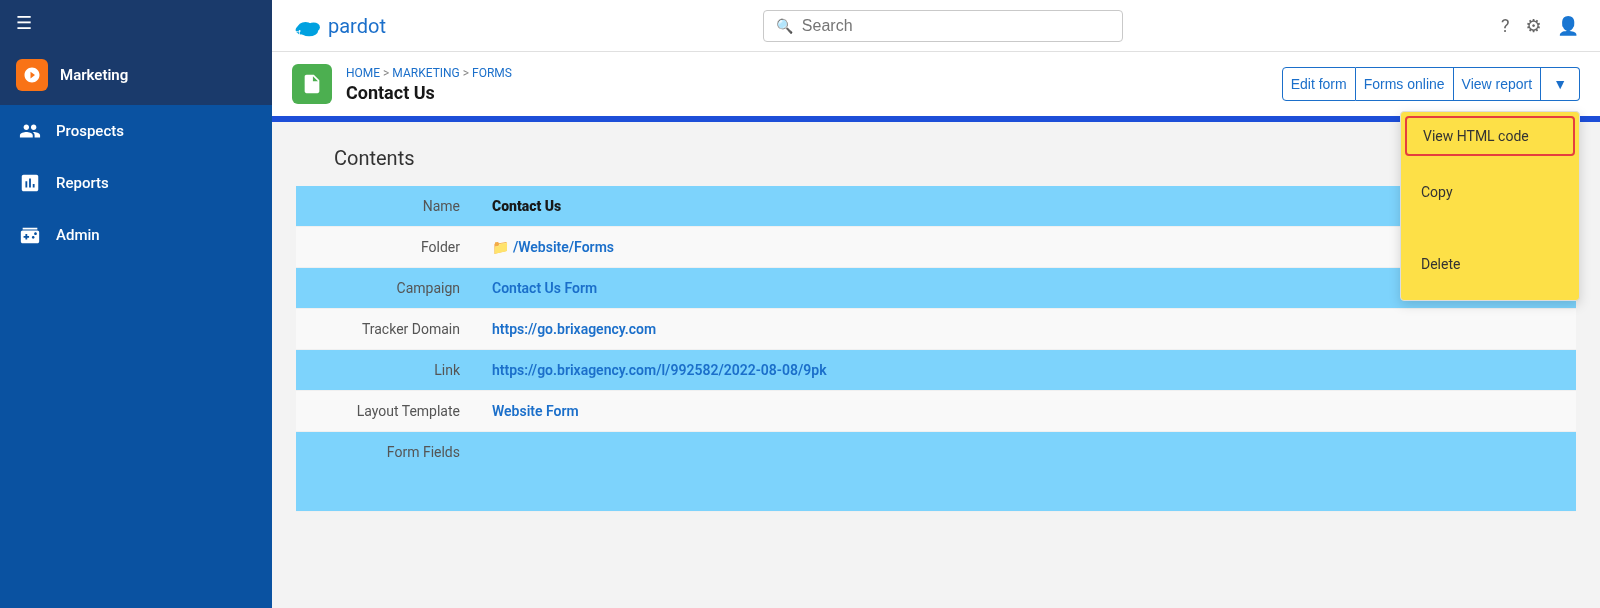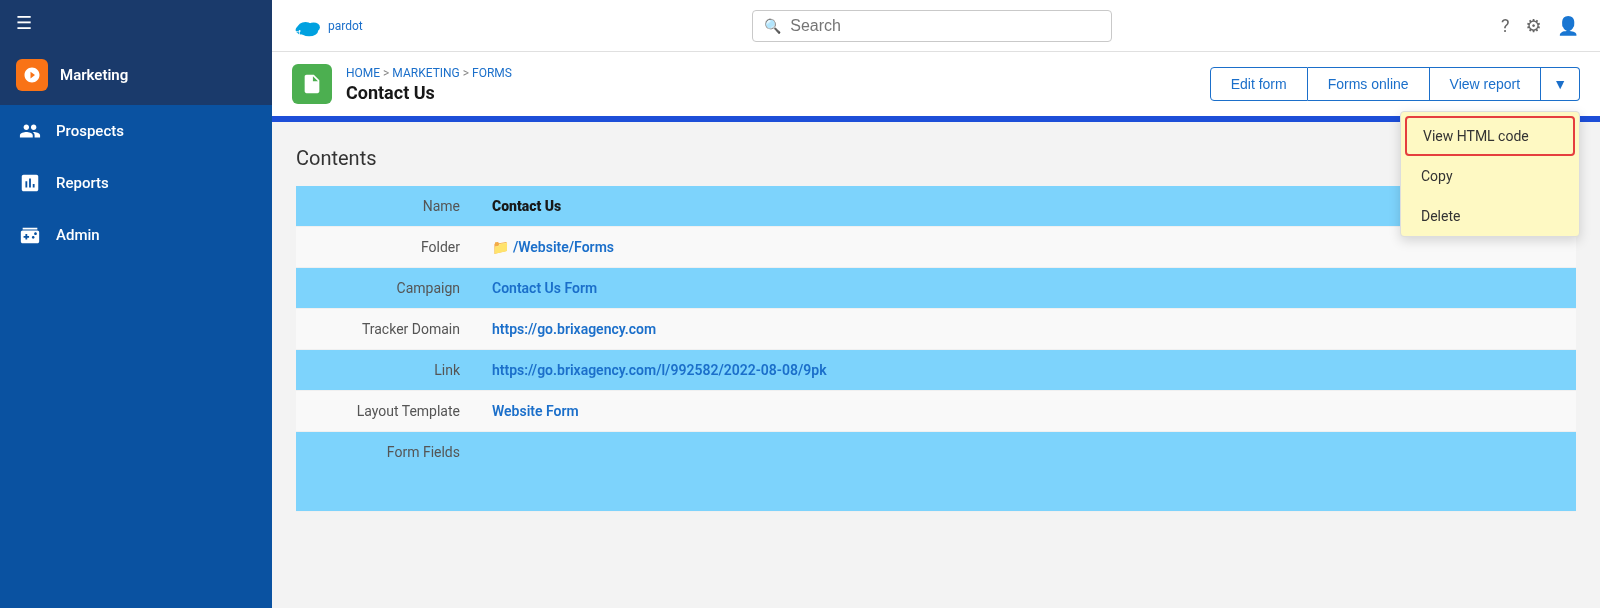--- a/index.html
+++ b/index.html
@@ -86,21 +86,21 @@
     }
     .logo-area {
       display: flex;
       align-items: center;
     }
     .logo-cloud {
       width: 36px;
       height: 26px;
     }
     .logo-text {
-      font-size: 12px;
+      font-size: 20px;
       color: #1b6fca;
       font-weight: 400;
     }
     .search-container {
       flex: 1;
       display: flex;
       justify-content: center;
     }
     .search-box {
       display: flex;
@@ -170,21 +170,21 @@
       color: #181818;
       margin-top: 2px;
     }
     .page-header-actions {
       display: flex;
       align-items: center;
       gap: 0;
       position: relative;
     }
     .action-btn {
-      padding: 8px 20px;
+      padding: 8px 8px;
       border: 1px solid #1b6fca;
       background: white;
       color: #1b6fca;
       font-size: 14px;
       cursor: pointer;
       font-weight: 500;
       white-space: nowrap;
     }
     .action-btn:first-child { border-radius: 4px 0 0 4px; }
     .action-btn + .action-btn { border-left: none; }
@@ -198,29 +198,29 @@
       font-size: 14px;
       cursor: pointer;
       border-radius: 0 4px 4px 0;
     }
 
     
     .dropdown-menu {
       position: absolute;
       top: 44px;
       right: 0;
-      background: #fef9c3;
+      background: #fde047;
       border: 1px solid #ddd;
       border-radius: 4px;
       box-shadow: 0 4px 12px rgba(0,0,0,0.15);
       z-index: 100;
       min-width: 180px;
     }
     .dropdown-item {
-      padding: 12px 20px;
+      padding: 28px 20px;
       cursor: pointer;
       font-size: 14px;
       color: #333;
     }
     .dropdown-item.highlighted {
       border: 2px solid #e53e3e;
       border-radius: 4px;
       margin: 4px 4px 0 4px;
       padding: 10px 16px;
       color: #333;
@@ -232,20 +232,21 @@
       flex: 1;
       overflow-y: auto;
       padding: 24px 24px;
       background: #f3f3f3;
     }
     .contents-title {
       font-size: 20px;
       font-weight: 400;
       color: #333;
       margin-bottom: 16px;
+      margin-left: 38px;
     }
     .details-table {
       width: 100%;
       border-collapse: collapse;
       background: #7dd3fc;
     }
     .details-table tr {
       border-bottom: 1px solid #f0f0f0;
     }
     .details-table tr:nth-child(even) {

